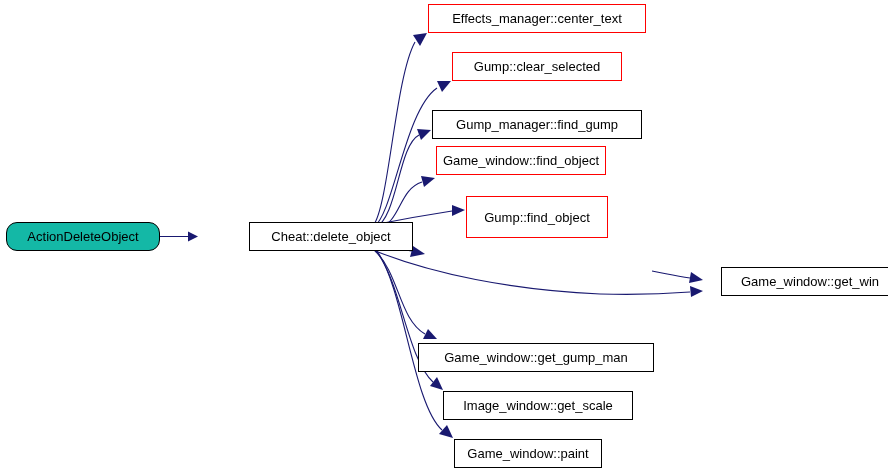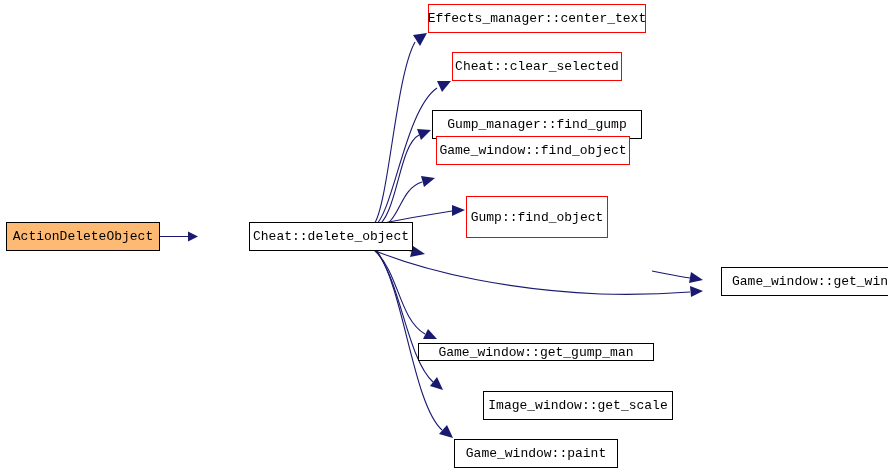--- a/index.html
+++ b/index.html
@@ -42,25 +42,26 @@
     border: 1px solid #000000;
     display: flex;
     align-items: center;
     justify-content: center;
     white-space: nowrap;
   }
   .node-box.red {
     border-color: #ff0000;
   }
   .node-box.current {
-    background: #fdba74;
+    background: #14b8a6;
     border-color: #000000;
+    border-radius: 11px;
   }
   .node-label {
-    font-family: Liberation Mono, monospace;
+    font-family: Liberation Sans, sans-serif;
     font-size: 13px;
     color: #000000;
     letter-spacing: 0px;
     line-height: 1;
     padding: 0 2px;
   }
 </style>
 </head>
 <body>
 
@@ -94,36 +95,36 @@
 <div class="node-box current" style="left: 6px; top: 222px; width: 154px; height: 29px;">
       <span class="node-label">ActionDeleteObject</span>
     </div>
     <div class="node-box" style="left: 209px; top: 222px; width: 164px; height: 29px; margin-left: 40px;">
       <span class="node-label">Cheat::delete_object</span>
     </div>
     <div class="node-box red" style="left: 428px; top: 4px; width: 218px; height: 29px;">
       <span class="node-label">Effects_manager::center_text</span>
     </div>
     <div class="node-box red" style="left: 452px; top: 52px; width: 170px; height: 29px;">
-      <span class="node-label">Cheat::clear_selected</span>
+      <span class="node-label">Gump::clear_selected</span>
     </div>
     <div class="node-box" style="left: 432px; top: 100px; width: 210px; height: 29px; margin-top: 10px;">
       <span class="node-label">Gump_manager::find_gump</span>
     </div>
-    <div class="node-box red" style="left: 436px; top: 136px; width: 194px; height: 29px;">
+    <div class="node-box red" style="left: 436px; top: 146px; width: 170px; height: 29px;">
       <span class="node-label">Game_window::find_object</span>
     </div>
     <div class="node-box red" style="left: 466px; top: 196px; width: 142px; height: 42px;">
       <span class="node-label">Gump::find_object</span>
     </div>
     <div class="node-box" style="left: 721px; top: 267px; width: 178px; height: 29px;">
       <span class="node-label">Game_window::get_win</span>
     </div>
-    <div class="node-box" style="left: 418px; top: 343px; width: 236px; height: 18px;">
+    <div class="node-box" style="left: 418px; top: 343px; width: 236px; height: 29px;">
       <span class="node-label">Game_window::get_gump_man</span>
     </div>
-    <div class="node-box" style="left: 443px; top: 391px; width: 190px; height: 29px; margin-left: 40px;">
+    <div class="node-box" style="left: 443px; top: 391px; width: 190px; height: 29px;">
       <span class="node-label">Image_window::get_scale</span>
     </div>
-    <div class="node-box" style="left: 454px; top: 439px; width: 164px; height: 29px;">
+    <div class="node-box" style="left: 454px; top: 439px; width: 148px; height: 29px;">
       <span class="node-label">Game_window::paint</span>
     </div>
   </div>
 
 </body></html>

